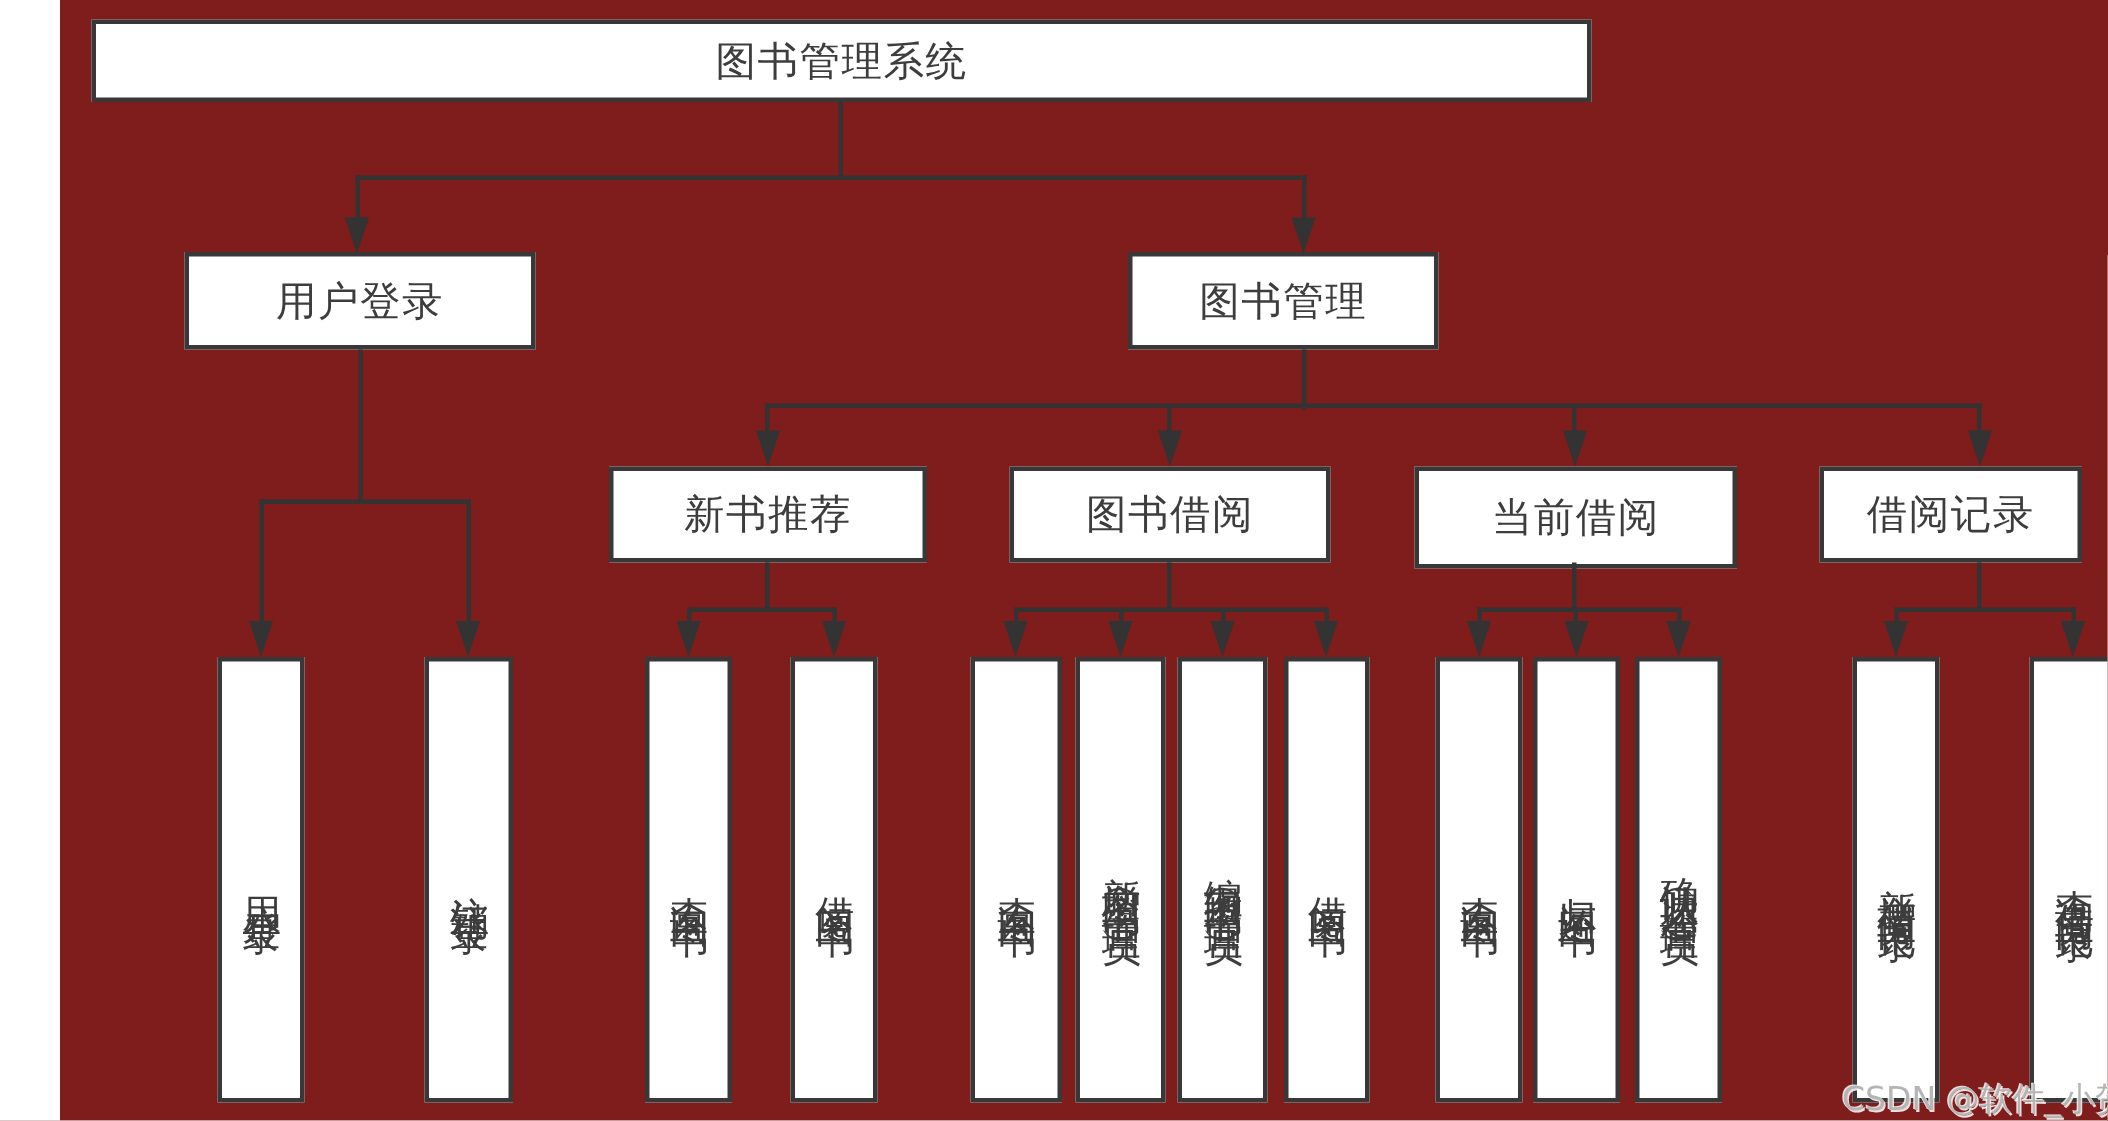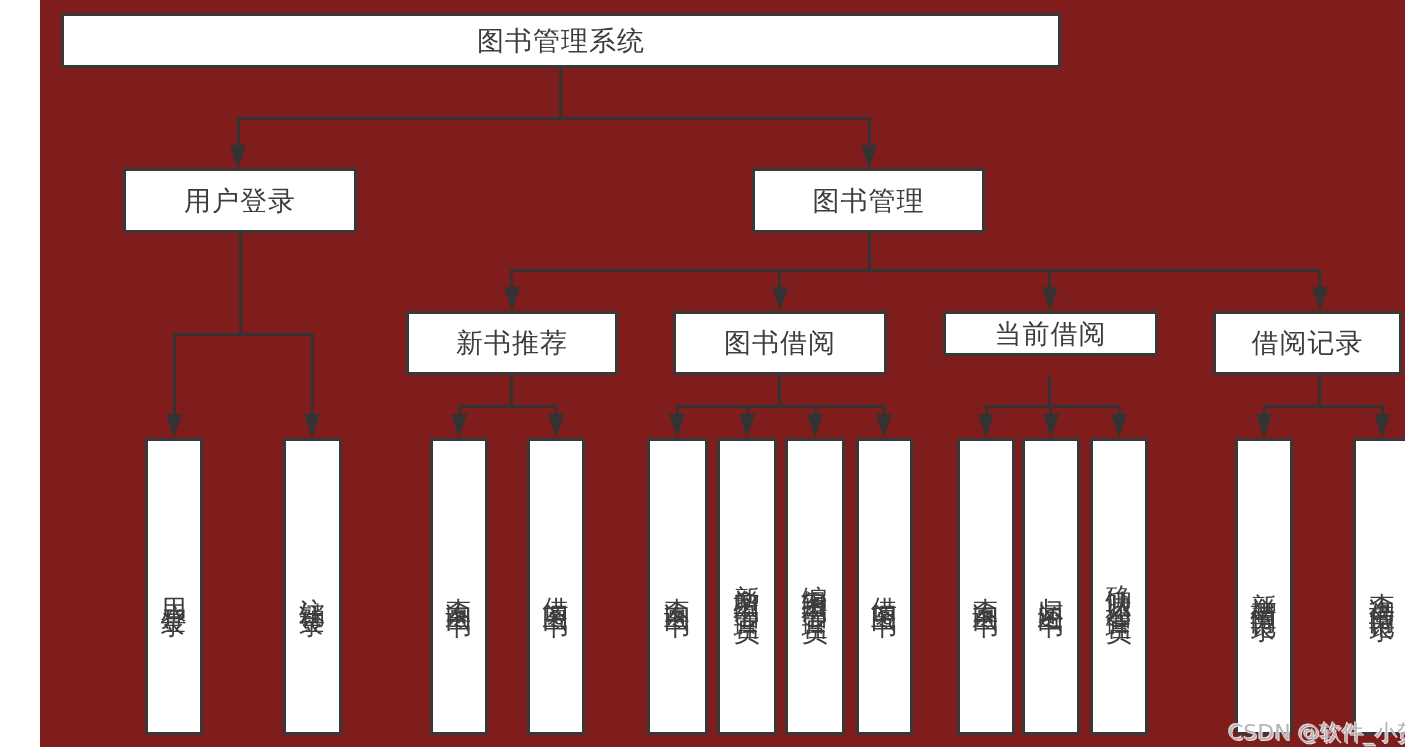--- a/index.html
+++ b/index.html
@@ -63,34 +63,34 @@
 
 <div class="canvas">
 
   <div class="box hbox" style="left:21px;top:13px;width:1000px;height:55px">
     <span>图书管理系统</span>
   </div>
 
   <div class="box hbox" style="left:83px;top:168px;width:234px;height:65px">
     <span>用户登录</span>
   </div>
-  <div class="box hbox" style="left:712px;top:168px;width:233px;height:65px">
+  <div class="box hbox" style="left:712px;top:168px;width:207px;height:65px">
     <span>图书管理</span>
   </div>
 
   <div class="box hbox" style="left:633px;top:311px;width:214px;height:64px">
     <span>图书借阅</span>
   </div>
   <div class="box hbox" style="left:366px;top:311px;width:212px;height:64px">
     <span>新书推荐</span>
   </div>
-  <div class="box hbox" style="left:903px;top:311px;width:215px;height:45px">
+  <div class="box hbox" style="left:903px;top:311px;width:215px;height:68px">
     <span>当前借阅</span>
   </div>
-  <div class="box hbox" style="left:1173px;top:311px;width:189px;height:64px">
+  <div class="box hbox" style="left:1173px;top:311px;width:175px;height:64px">
     <span>借阅记录</span>
   </div>
 
   <div class="box vbox" style="left:105px;top:438px;width:58px;height:297px">
     <span>用户登录</span>
   </div>
   <div class="box vbox" style="left:243px;top:438px;width:59px;height:297px">
     <span>注销登录</span>
   </div>
 

